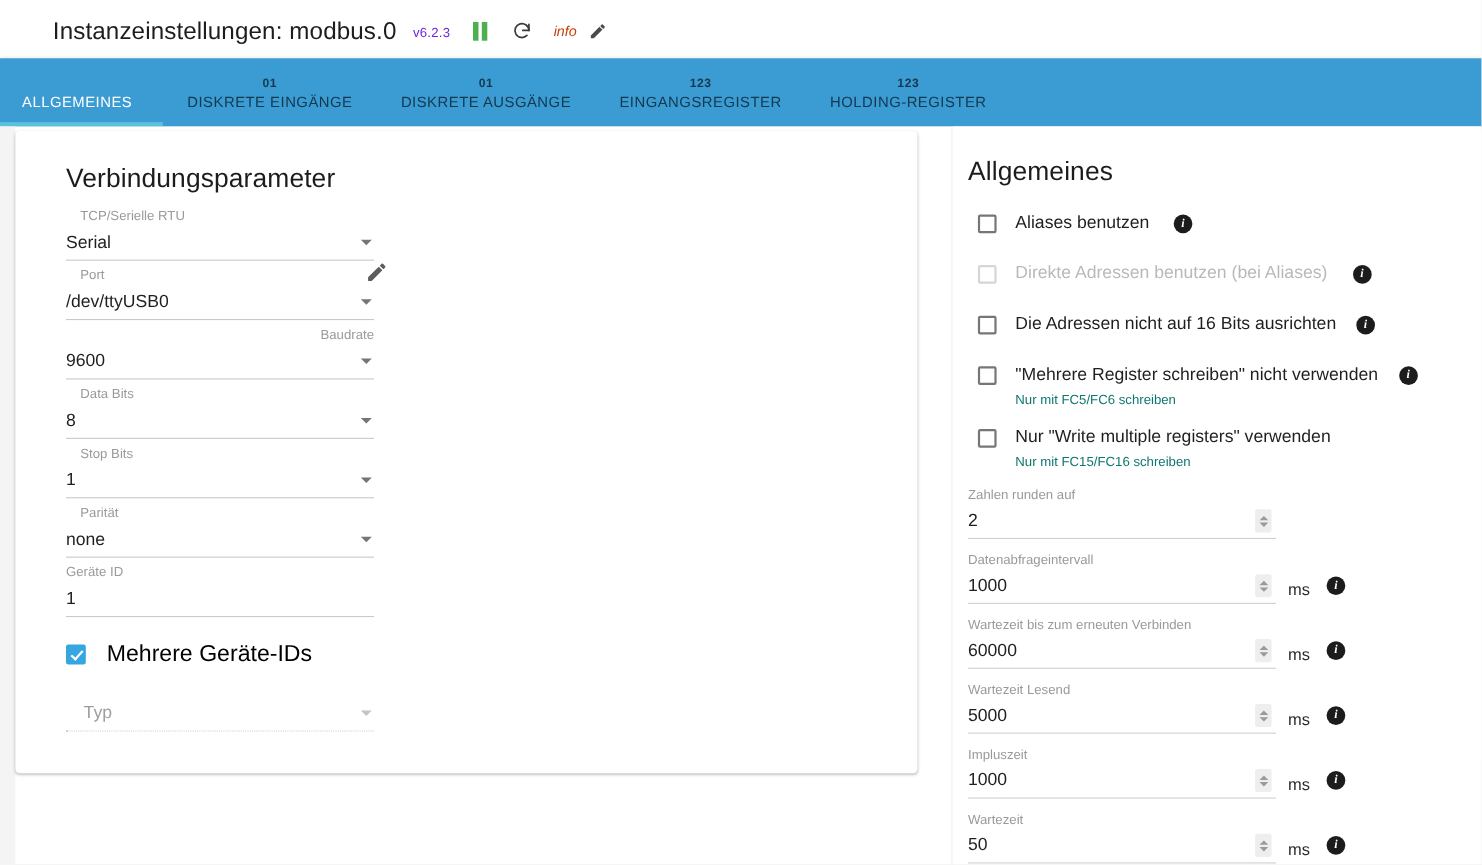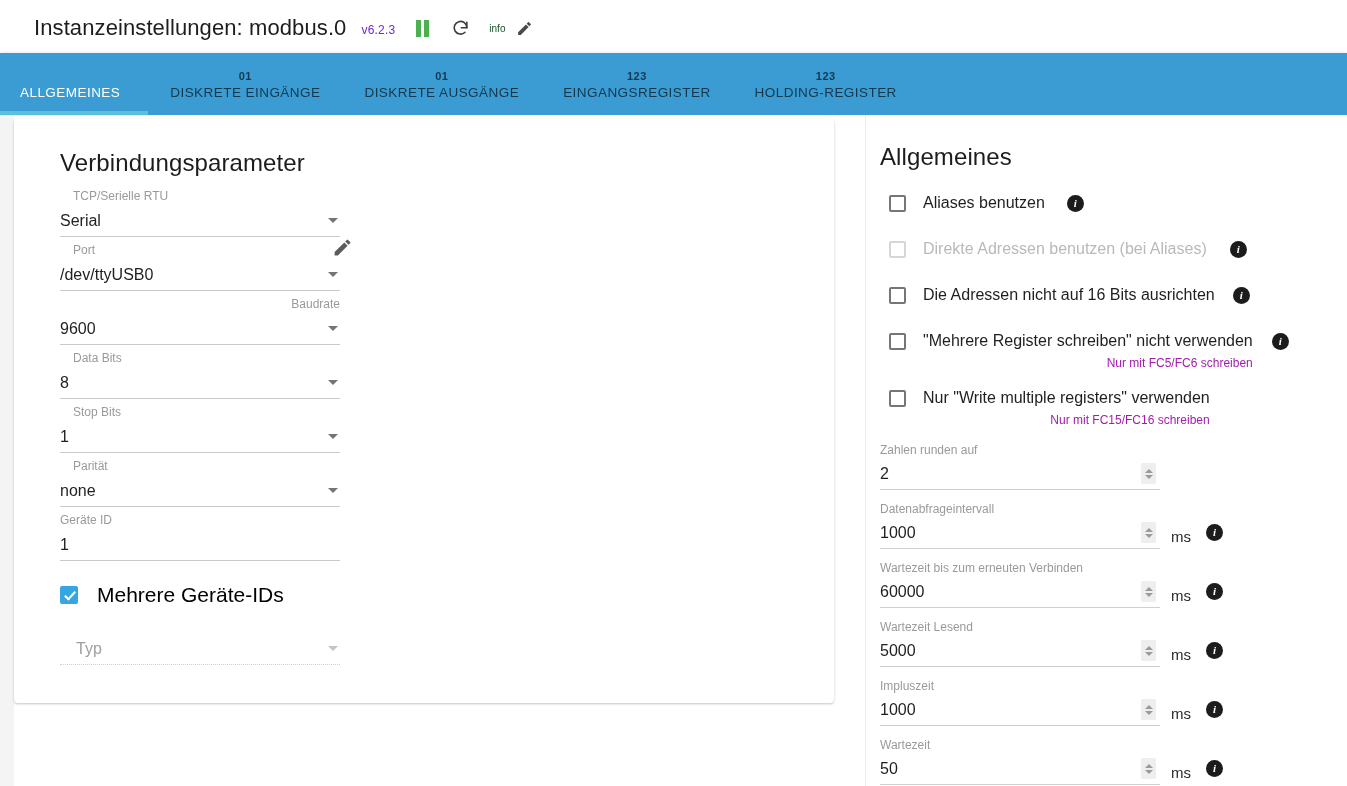--- a/index.html
+++ b/index.html
@@ -19,21 +19,21 @@
   }
 
   
   .header {
     position: absolute;
     top: 0; left: 0;
     width: 1347px; height: 56px;
     background: #ffffff;
     display: flex;
     align-items: center;
-    padding-left: 34px;
+    padding-left: 48px;
     text-align: center;
   }
   .header-title {
     font-size: 22px;
     color: #1d1d1d;
     font-weight: 400;
     letter-spacing: 0.1px;
     white-space: nowrap;
   }
   .header-version {
@@ -54,23 +54,24 @@
     cursor: pointer;
   }
   .pause-icon { gap: 3px; display: inline-flex; }
   .pause-icon i {
     display: block;
     width: 5px; height: 17px;
     background: #4caf50;
   }
   .header-info-text {
     margin-left: 18px;
-    font-size: 10px;
-    color: #14532d;
+    font-size: 13px;
+    color: #c2410c;
     cursor: pointer;
+    font-style: italic;
   }
   .header-pencil { margin-left: 8px; }
 
   
   .tabbar {
     position: absolute;
     top: 53px; left: 0;
     width: 1347px; height: 62px;
     background: #3a9cd2;
     display: flex;
@@ -272,24 +273,23 @@
   .r-cb-texts { margin-left: 17px; }
   .r-cb-label {
     font-size: 16px;
     color: #1f1f1f;
     line-height: 24px;
     white-space: nowrap;
   }
   .r-cb-label.disabled { color: #b9b9b9; }
   .r-cb-sub {
     font-size: 12px;
-    color: #a21caf;
+    color: #0f766e;
     line-height: 18px;
     margin-top: 1px;
-    text-align: right;
   }
   .info-icon {
     width: 17px; height: 17px;
     border-radius: 50%;
     background: #1c1c1c;
     color: #ffffff;
     font-size: 11px;
     font-weight: bold;
     font-style: italic;
     display: inline-flex;

